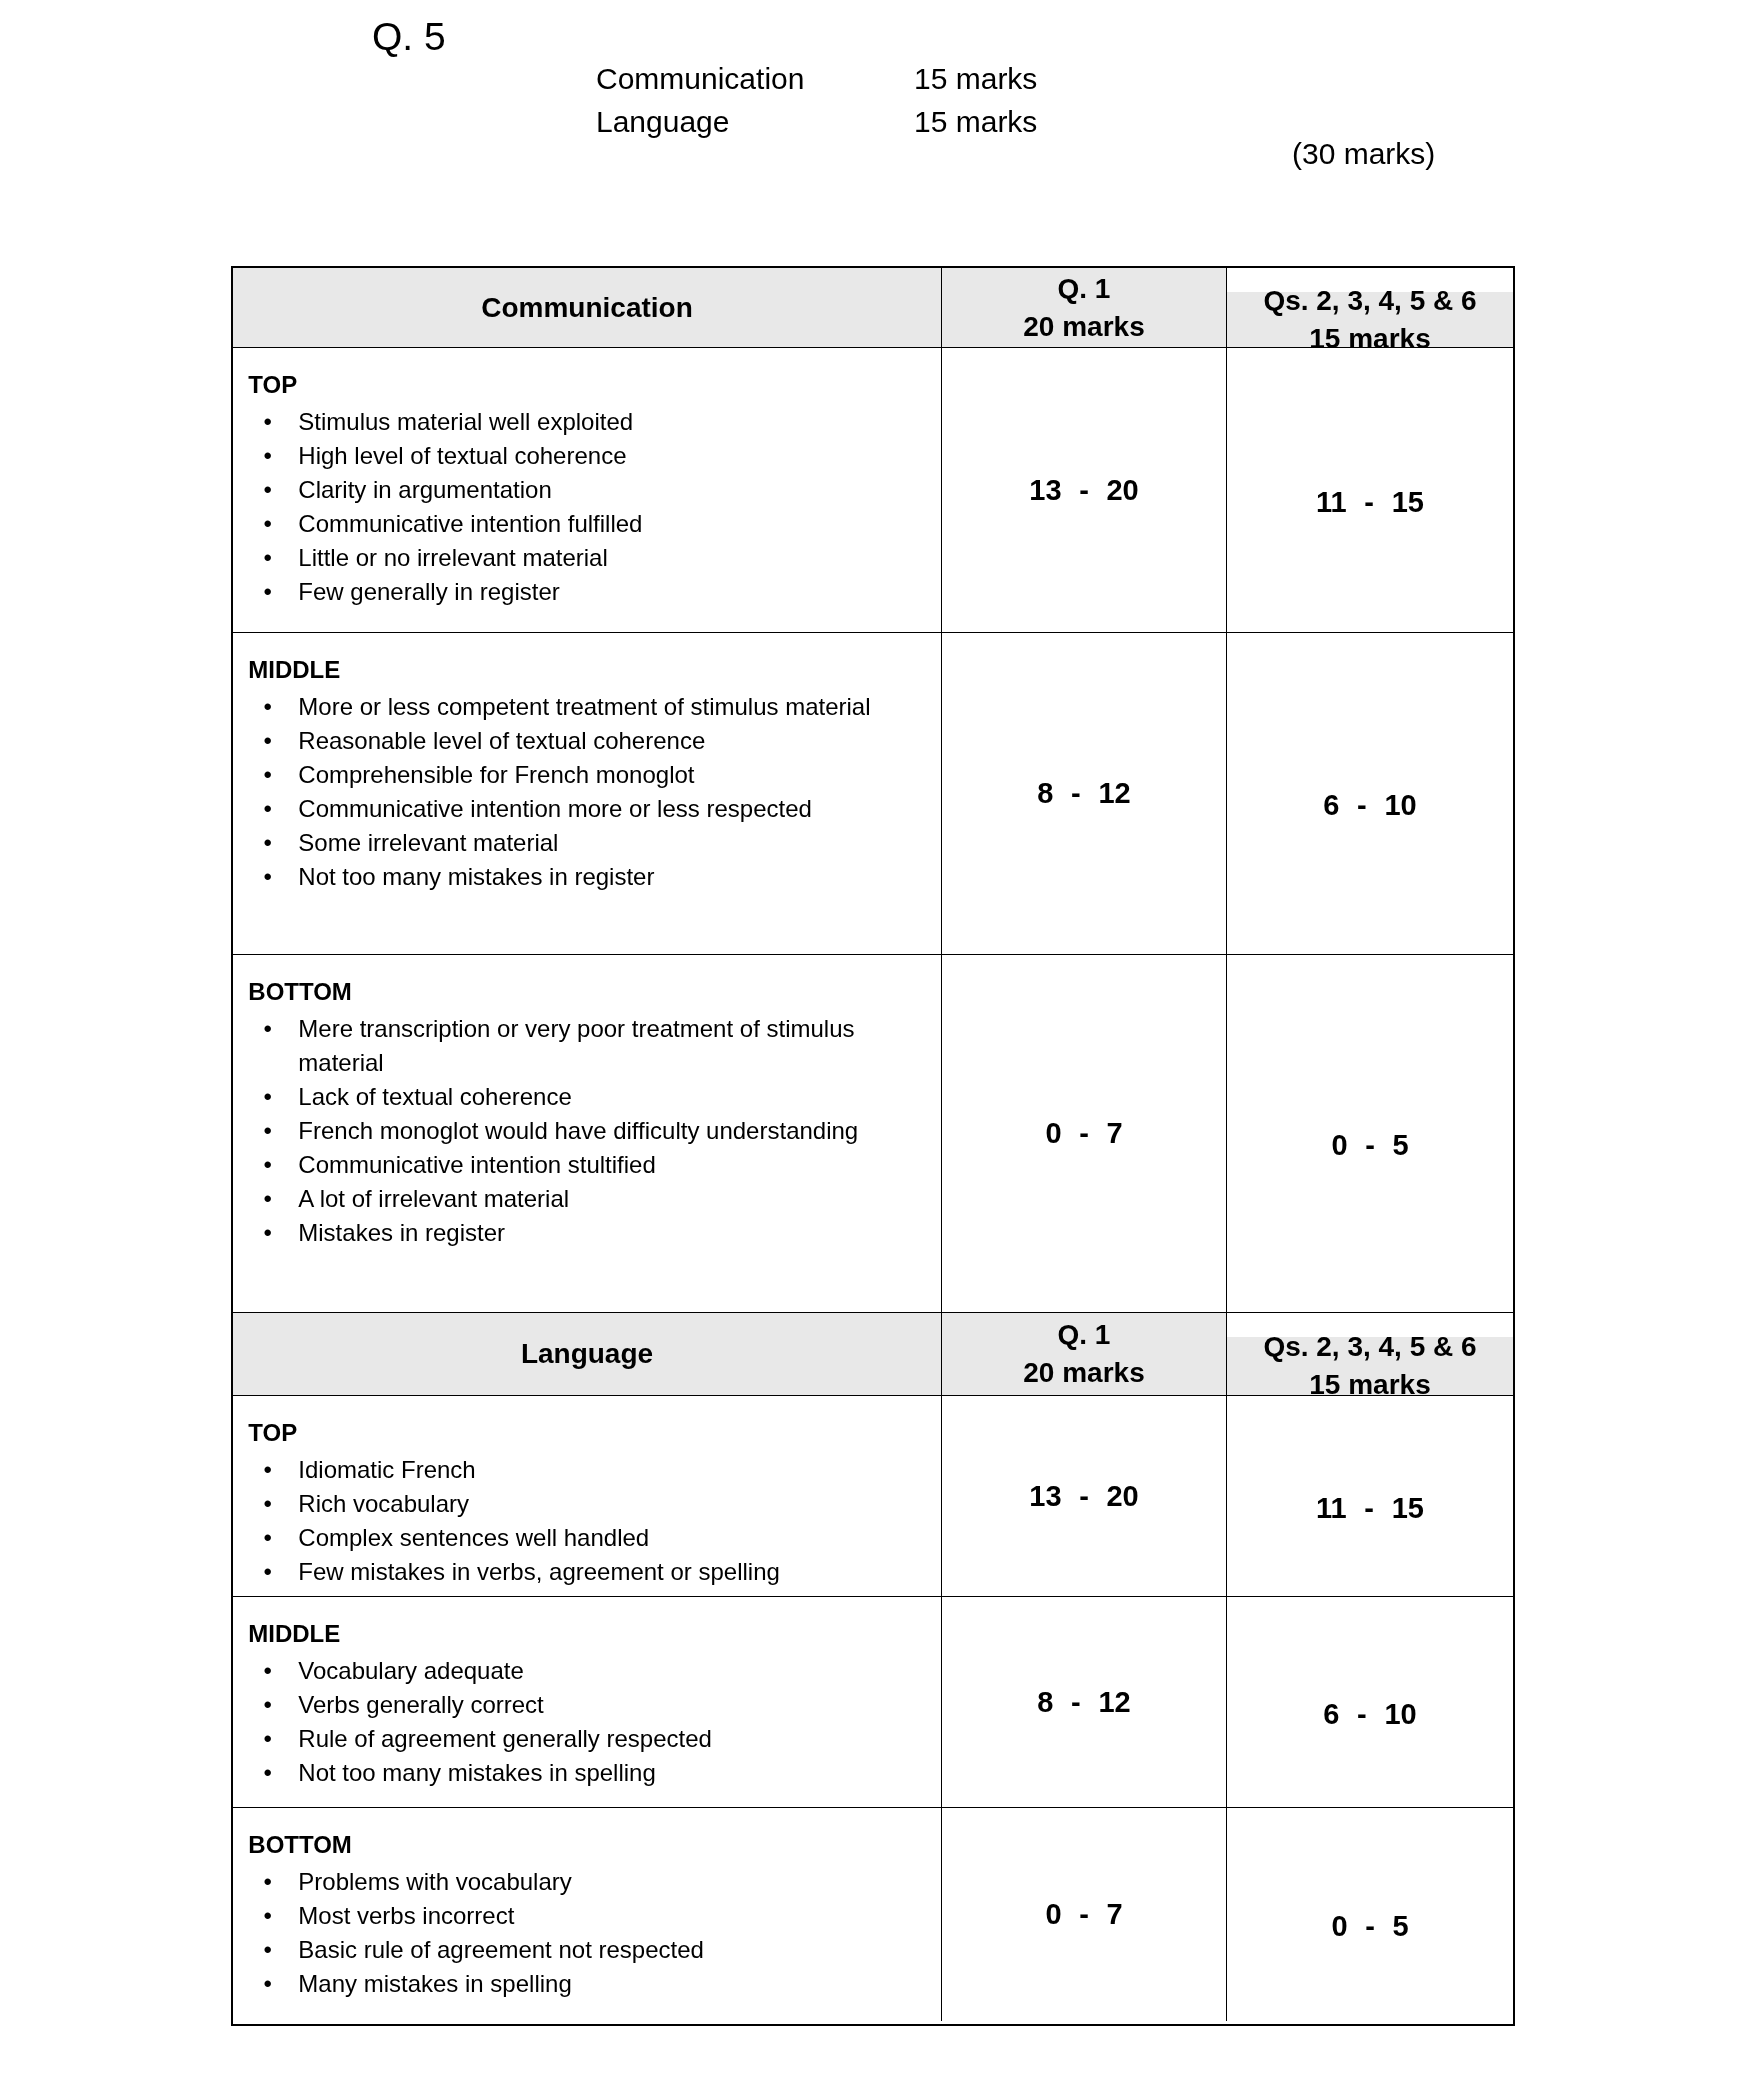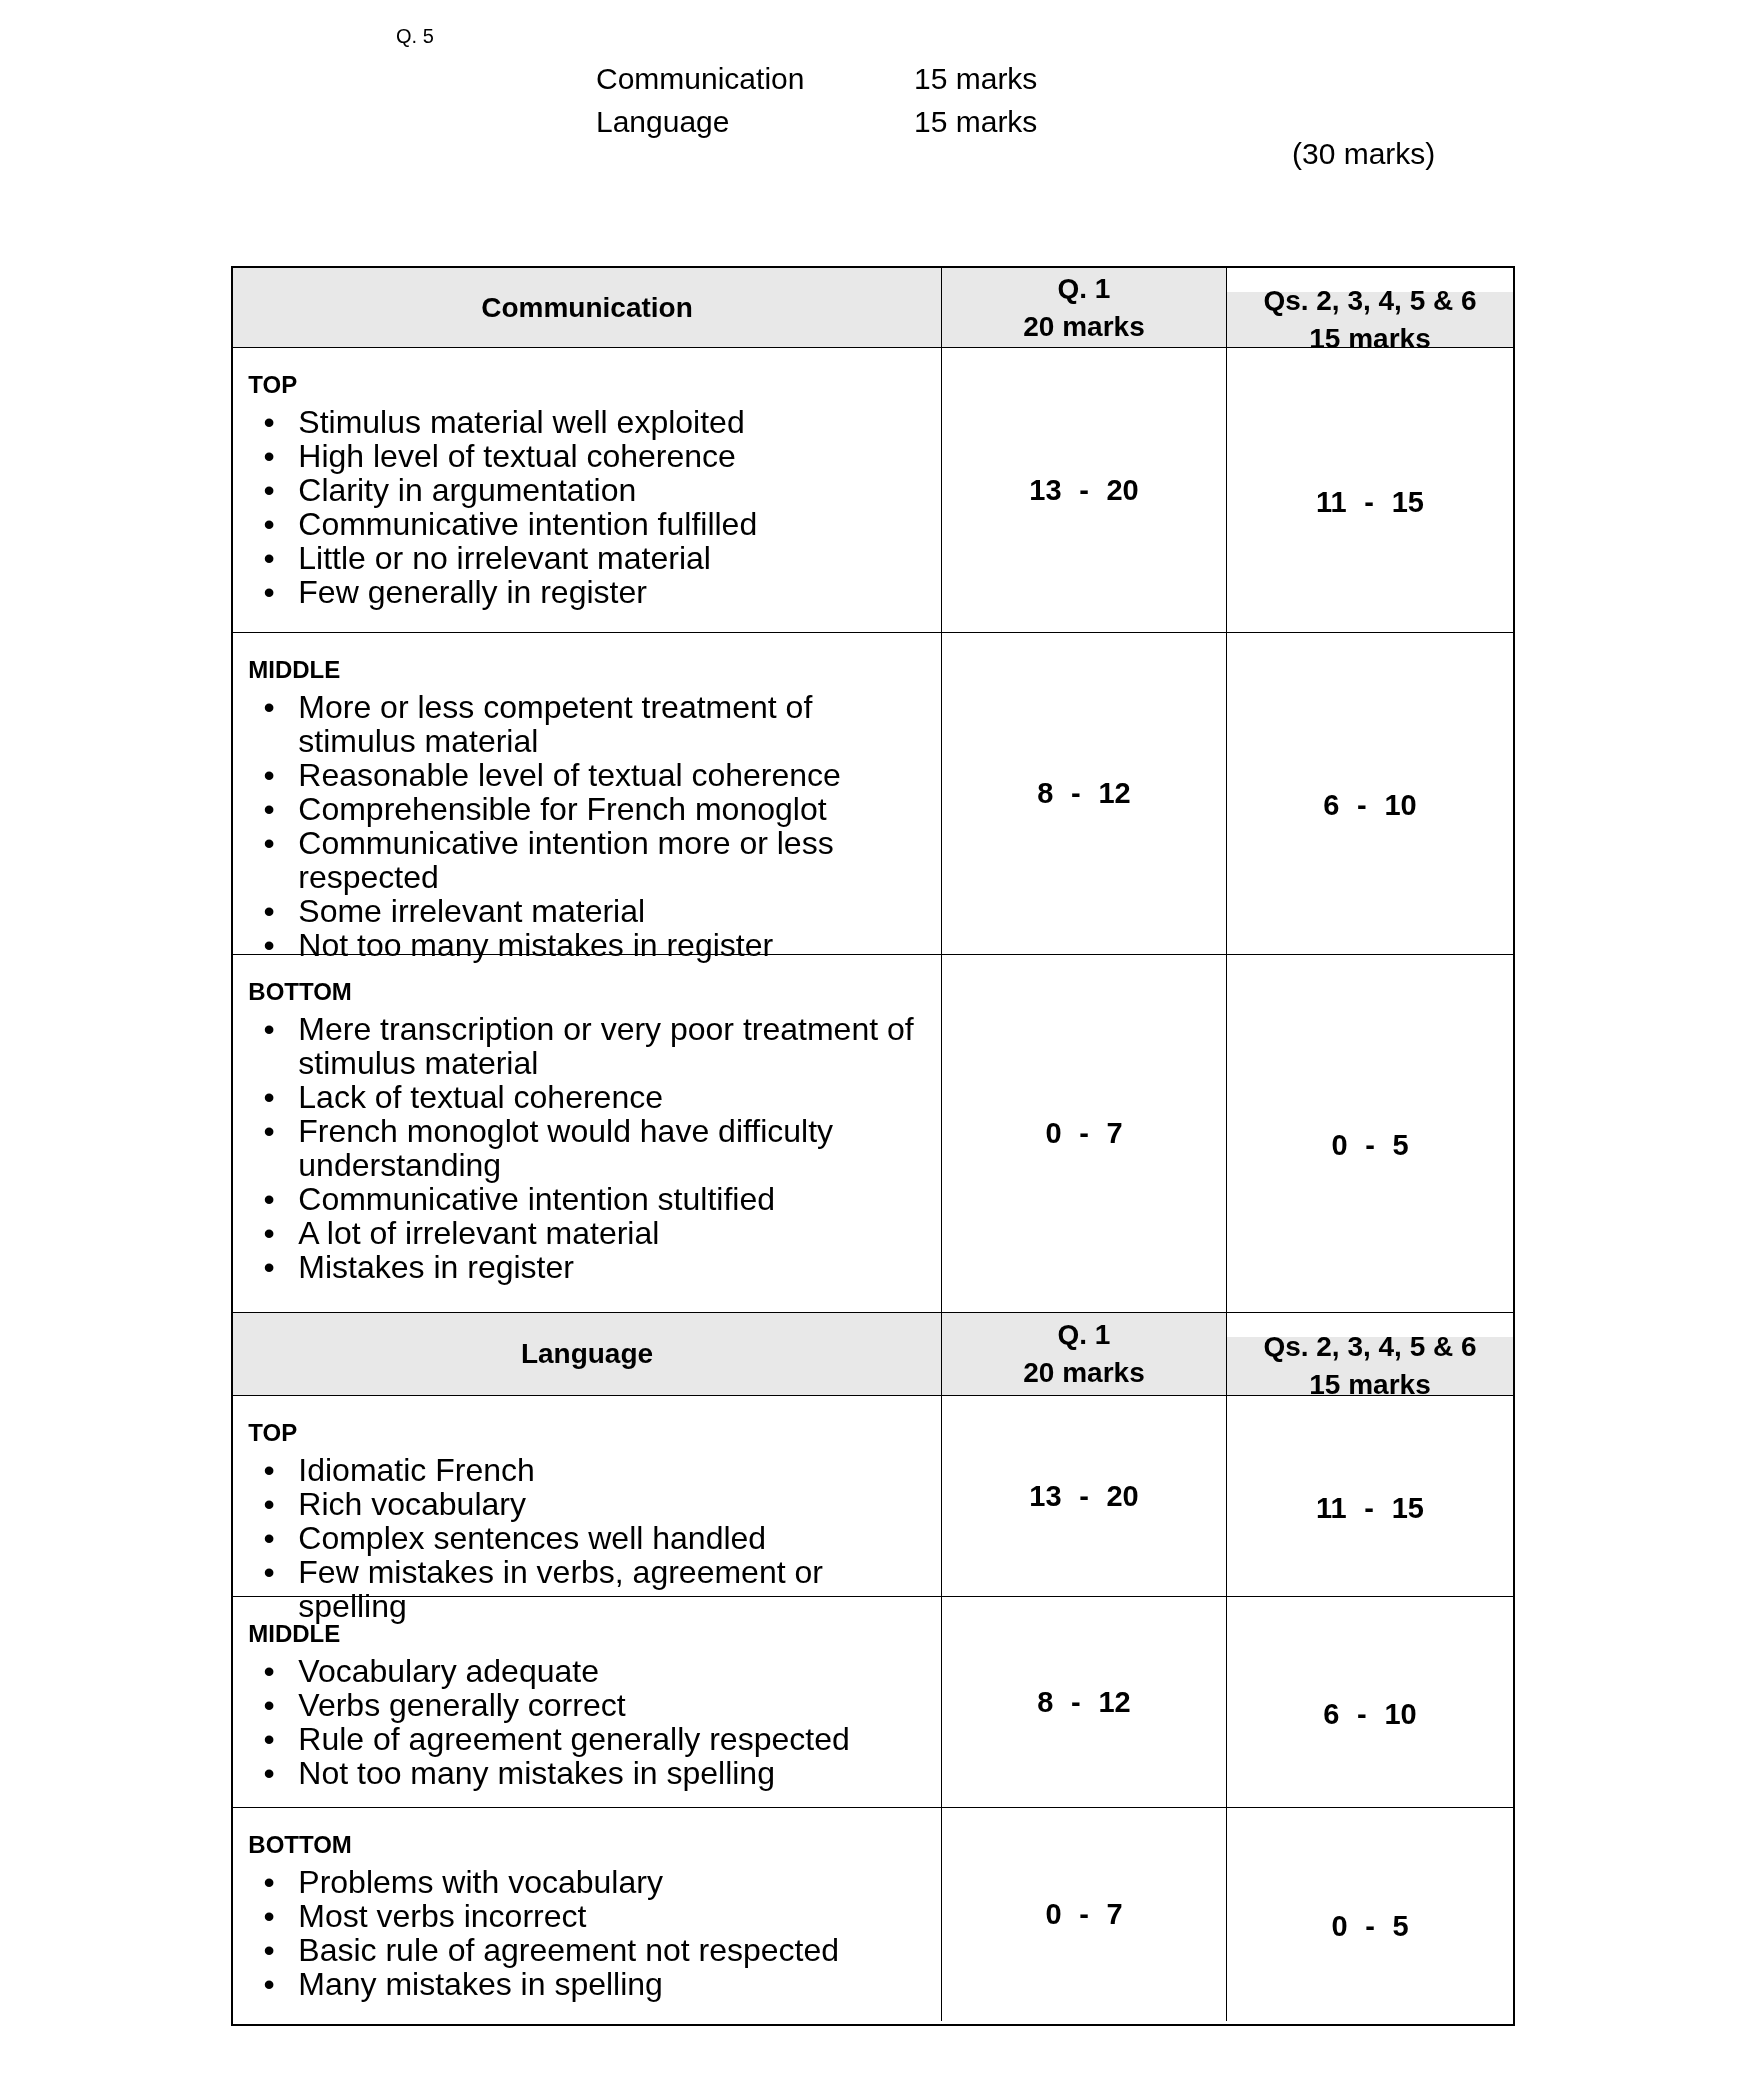--- a/index.html
+++ b/index.html
@@ -13,23 +13,23 @@
     position: relative;
     width: 1738px;
     height: 2093px;
     background: #ffffff;
     overflow: hidden;
   }
 
   
   .q5 {
     position: absolute;
-    left: 396px;
+    left: 372px;
     top: 15.3px;
-    font-size: 20px;
+    font-size: 39px;
     line-height: 43px;
     white-space: pre;
     text-align: center;
   }
   .breakdown {
     position: absolute;
     left: 596px;
     top: 57px;
     font-size: 30px;
   }
@@ -107,21 +107,21 @@
     margin-bottom: 1.9px;
   }
   ul.bullets {
     margin: 0;
     padding: 0;
     list-style: none;
   }
   ul.bullets li {
     display: flex;
     line-height: 34px;
-    font-size: 32px;
+    font-size: 24px;
   }
   .dot {
     flex: none;
     width: 50px;
     padding-left: 15.3px;
     box-sizing: border-box;
   }
   .dot::before { content: "\2022"; }
   .btxt { flex: 1; }
 

